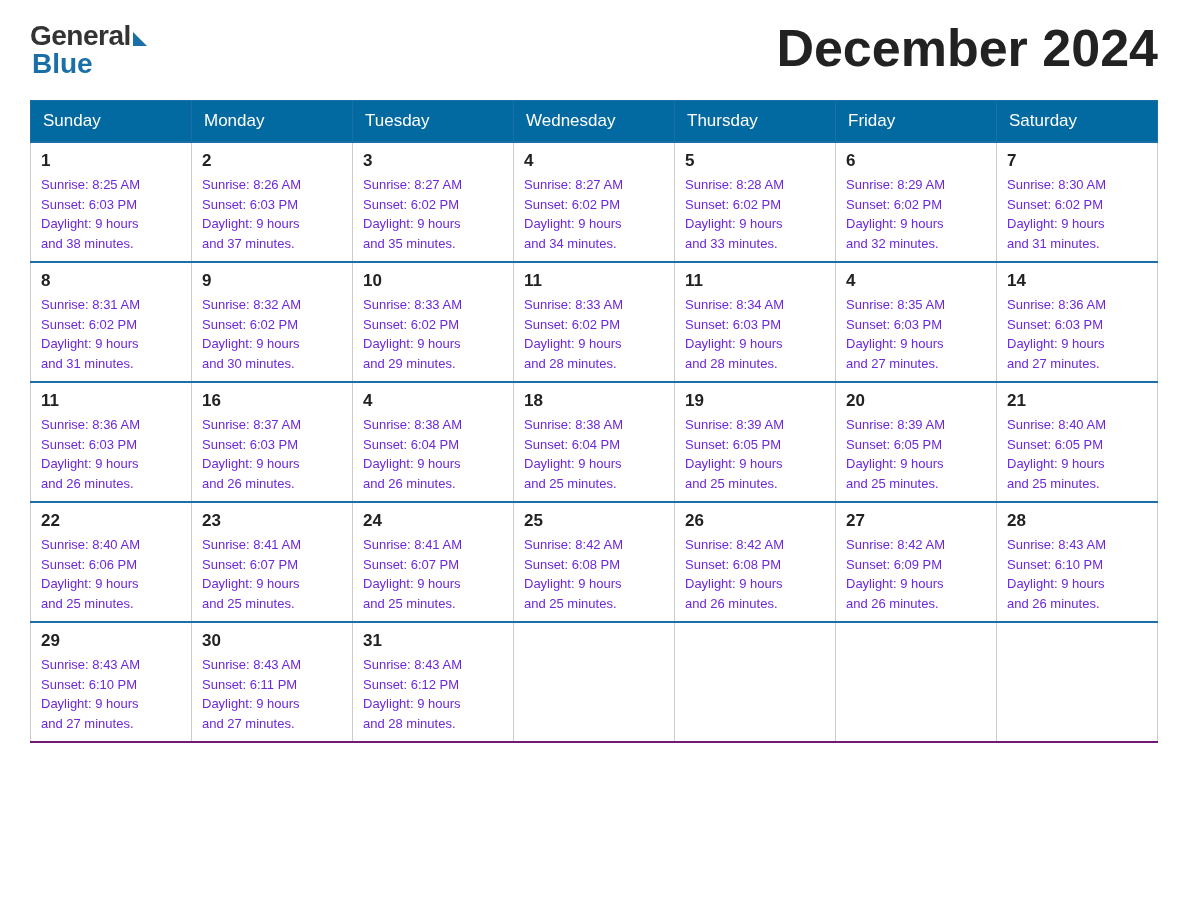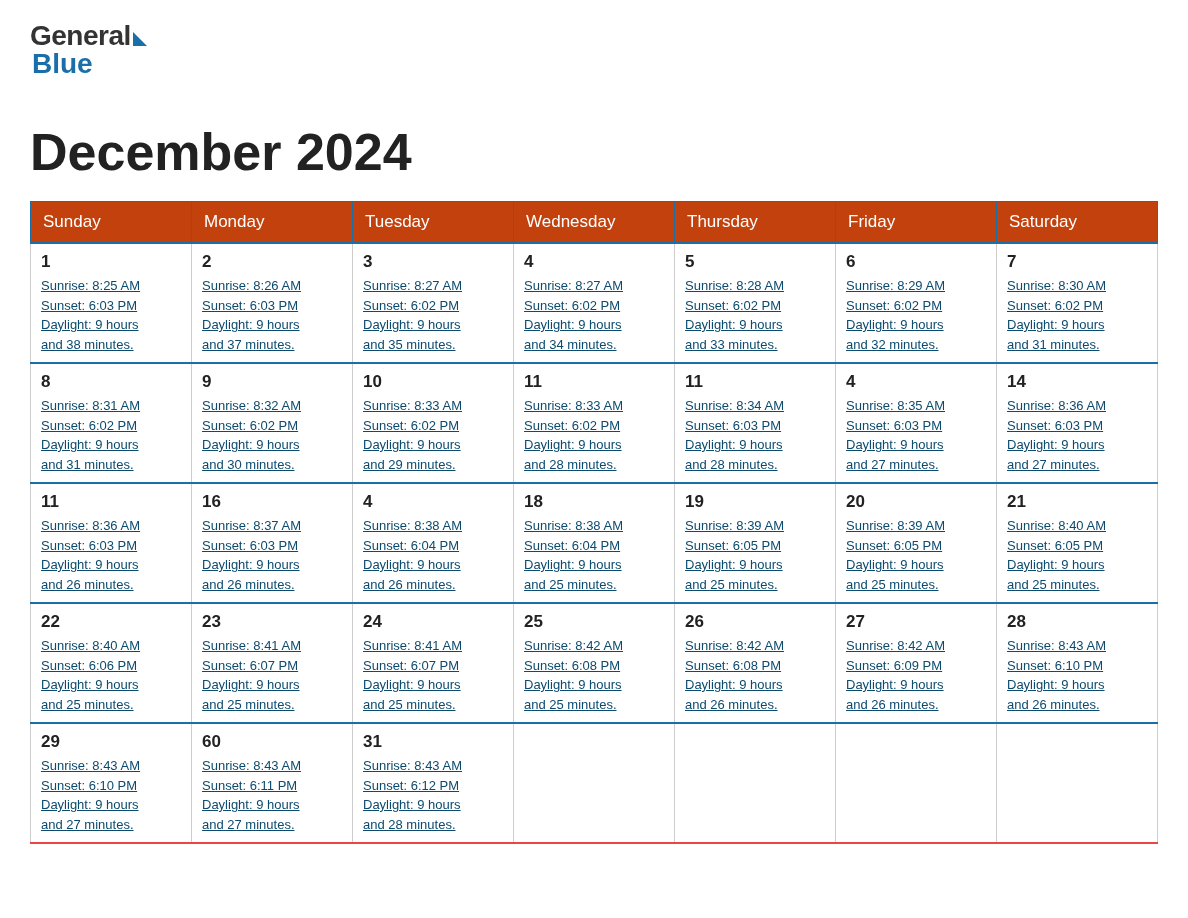--- a/index.html
+++ b/index.html
@@ -8,21 +8,20 @@
       background: #fff;
       width: 1188px;
       min-height: 918px;
       padding: 20px 30px;
     }
     .header {
       display: flex;
       justify-content: space-between;
       align-items: flex-start;
       margin-bottom: 20px;
-      flex-direction: column;
     }
     .logo {
       display: flex;
       flex-direction: column;
       align-items: flex-start;
     }
     .logo-top {
       display: flex;
       align-items: center;
     }
@@ -43,70 +42,68 @@
     }
     .logo-blue {
       font-size: 28px;
       font-weight: bold;
       color: #1a6fa8;
       margin-top: -4px;
       margin-left: 2px;
     }
     .title-section {
       text-align: right;
-      margin-top: 44px;
     }
     .month-title {
       font-size: 52px;
       font-weight: bold;
       color: #222;
       line-height: 1.1;
     }
     .location {
       font-size: 22px;
       color: #555;
       margin-top: 4px;
     }
     .calendar {
       width: 100%;
       border-collapse: collapse;
     }
     .calendar th {
-      background-color: #c2410c;
+      background-color: #0369a1;
       color: #fff;
       font-size: 17px;
       font-weight: normal;
       padding: 10px 12px;
       text-align: left;
       border: 1px solid #1a6fa8;
     }
     .calendar td {
       border: 1px solid #ccc;
       vertical-align: top;
       padding: 8px 10px;
       width: calc(100% / 7);
       min-height: 110px;
     }
     .calendar tr:last-child td {
-      border-bottom: 2px solid #ef4444;
+      border-bottom: 2px solid #701a75;
     }
     .calendar tbody tr td {
       border-top: 2px solid #1a6fa8;
     }
     .day-number {
       font-size: 17px;
       font-weight: bold;
       color: #222;
       margin-bottom: 4px;
     }
     .day-info {
       font-size: 13px;
-      color: #0c4a6e;
+      color: #6d28d9;
       line-height: 1.5;
-      text-decoration: underline;
     }
     .empty-cell {
       background: #fff;
     }
   </style>
 </head>
 <body>
 
 <div class="header">
   <div class="logo">
@@ -253,21 +250,21 @@
           <div class="day-number">28</div>
           <div class="day-info">Sunrise: 8:43 AM<br>Sunset: 6:10 PM<br>Daylight: 9 hours<br>and 26 minutes.</div>
         </td>
       </tr>
       <tr>
         <td>
           <div class="day-number">29</div>
           <div class="day-info">Sunrise: 8:43 AM<br>Sunset: 6:10 PM<br>Daylight: 9 hours<br>and 27 minutes.</div>
         </td>
         <td>
-          <div class="day-number">60</div>
+          <div class="day-number">30</div>
           <div class="day-info">Sunrise: 8:43 AM<br>Sunset: 6:11 PM<br>Daylight: 9 hours<br>and 27 minutes.</div>
         </td>
         <td>
           <div class="day-number">31</div>
           <div class="day-info">Sunrise: 8:43 AM<br>Sunset: 6:12 PM<br>Daylight: 9 hours<br>and 28 minutes.</div>
         </td>
         <td class="empty-cell"></td>
         <td class="empty-cell"></td>
         <td class="empty-cell"></td>
         <td class="empty-cell"></td>

